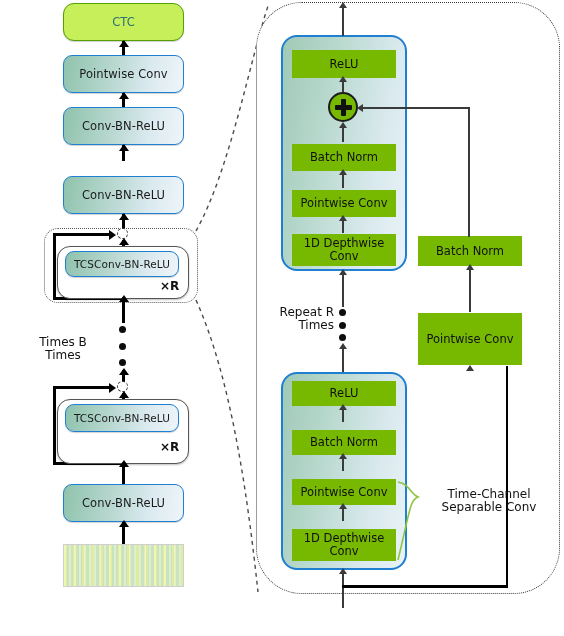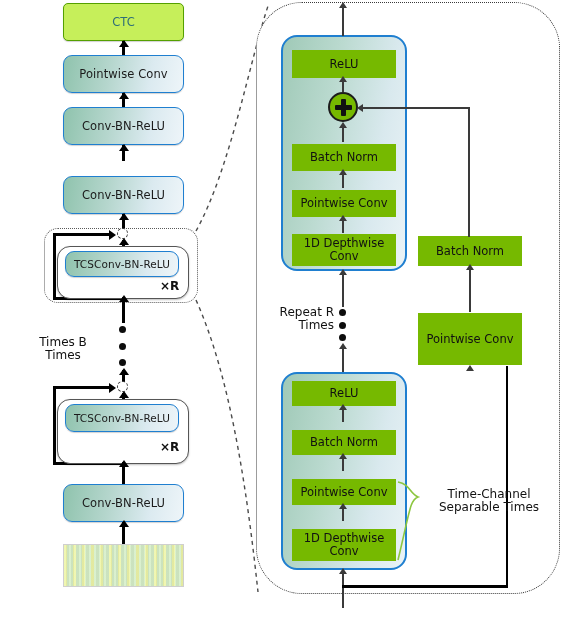--- a/index.html
+++ b/index.html
@@ -12,21 +12,21 @@
         align-items:center;justify-content:center;text-align:center;}
 
   
   .lblock{
     border:1.6px solid #1f7fd0;border-radius:9px;
     background:linear-gradient(100deg,#8fc3ad 0%,#b5d6cd 38%,#dbeaf0 72%,#eef5f9 100%);
     color:#1b1b1b;font-size:11.5px;letter-spacing:.1px;
     box-shadow:0 1px 1px rgba(0,0,0,.18);
   }
   .ctc{
-    border:1.8px solid #54a000;border-radius:5px;
+    border:1.8px solid #54a000;border-radius:11px;
     background:#c6ef5a;color:#2e6e78;font-size:11.5px;
     box-shadow:0 1px 1px rgba(0,0,0,.18);
   }
   
   .rwrap{
     border:1.7px solid #555;border-radius:13px;background:#ffffff;
     box-shadow:0 1px 2px rgba(0,0,0,.25);
   }
   .xr{position:absolute;font-size:12px;color:#111;font-weight:bold;}
 
@@ -309,16 +309,16 @@
 
   <div class="vline k2" style="left:468px;top:107px;height:130px;"></div>
   <div class="hline k2" style="left:362px;top:107px;width:108px;"></div>
   <div class="ar-left" style="left:357px;top:103.5px;"></div>
 
   <svg class="callout" viewBox="0 0 564 636">
     <path d="M398,482 C410,484 410,494 418,497 C410,500 410,510 398,560" fill="none" stroke="#8cc63f" stroke-width="1.6"></path>
   </svg>
   <div class="lbl" style="left:424px;top:488px;width:130px;">
     <span>Time-Channel</span><br>
-    <span>Separable Times</span>
+    <span>Separable Conv</span>
   </div>
 
 </div>
 
 </body></html>

